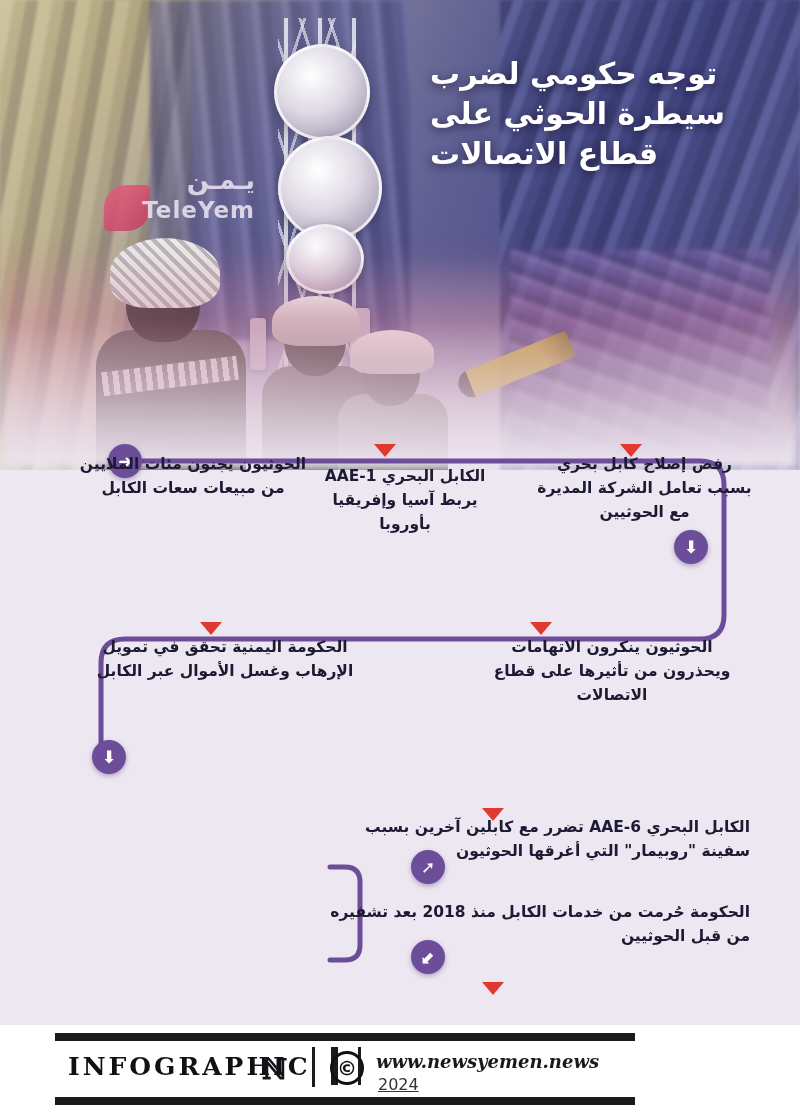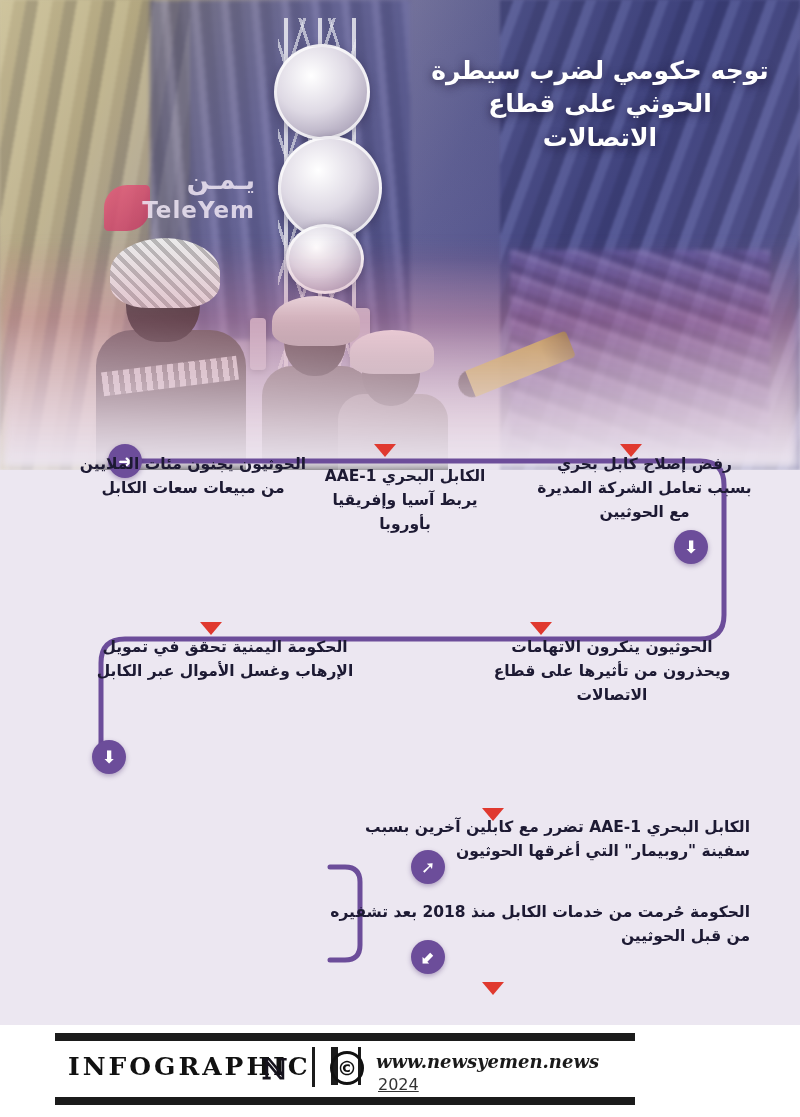--- a/index.html
+++ b/index.html
@@ -105,22 +105,22 @@
      background: linear-gradient(180deg,#f3f1ee,#c0bcb7);}
   .p3 .body { position:absolute; left:0; top:64px; width:110px; height:80px; border-radius:26px 26px 0 0;
      background: linear-gradient(160deg,#9a958d,#4b4741);}
   .missile { position:absolute; left:455px; top:352px; width:120px; height:28px;
      background: linear-gradient(90deg,#2f2f2f 0 10%,#cdbb3f 10% 75%,#8d8026 100%);
      border-radius: 14px 4px 4px 14px; transform: rotate(-22deg); opacity:.9; filter: blur(.4px);}
 
   
   .title {
     position:absolute; right:30px; top:54px; width:340px;
-    text-align:center; color:#ffffff; font-weight:800;
-    font-size:25px; line-height:1.33;
+    text-align:left; color:#ffffff; font-weight:800;
+    font-size:30px; line-height:1.33;
     text-shadow: 0 2px 10px rgba(20,10,40,.65);
   }
 
   
   .flow { position:absolute; left:0; top:430px; width:800px; height:600px; }
   .flow svg { position:absolute; left:0; top:0; }
   .node {
     position:absolute; text-align:center; color:#1d1a33;
     font-weight:700; font-size:15.5px; line-height:1.55;
   }
@@ -254,21 +254,21 @@
     <div class="tri t3"></div>
     <div class="tri t4"></div>
     <div class="tri t5"></div>
     <div class="tri t6"></div>
 
     <div class="node n1">رفض إصلاح كابل بحري بسبب تعامل الشركة المديرة مع الحوثيين</div>
     <div class="node n2">الكابل البحري AAE-1 يربط آسيا وإفريقيا بأوروبا</div>
     <div class="node n4">الحوثيون ينكرون الاتهامات ويحذرون من تأثيرها على قطاع الاتصالات</div>
     <div class="node n3">الحوثيون يجنون مئات الملايين من مبيعات سعات الكابل</div>
     <div class="node n5">الحكومة اليمنية تحقق في تمويل الإرهاب وغسل الأموال عبر الكابل</div>
-    <div class="node n6">الكابل البحري AAE-1 تضرر مع كابلين آخرين بسبب سفينة "روبيمار" التي أغرقها الحوثيون</div>
+    <div class="node n6">الكابل البحري AAE-6 تضرر مع كابلين آخرين بسبب سفينة "روبيمار" التي أغرقها الحوثيون</div>
     <div class="node n7">الحكومة حُرمت من خدمات الكابل منذ 2018 بعد تشفيره من قبل الحوثيين</div>
   </div>
 
   <div class="footer">
     <div class="footbar"></div>
     <div class="footbar2"></div>
     <div class="infographic">
       <div class="ibar2"></div>
       <div class="ibar"></div>
       <div class="ilabel">INFOGRAPHIC</div>

